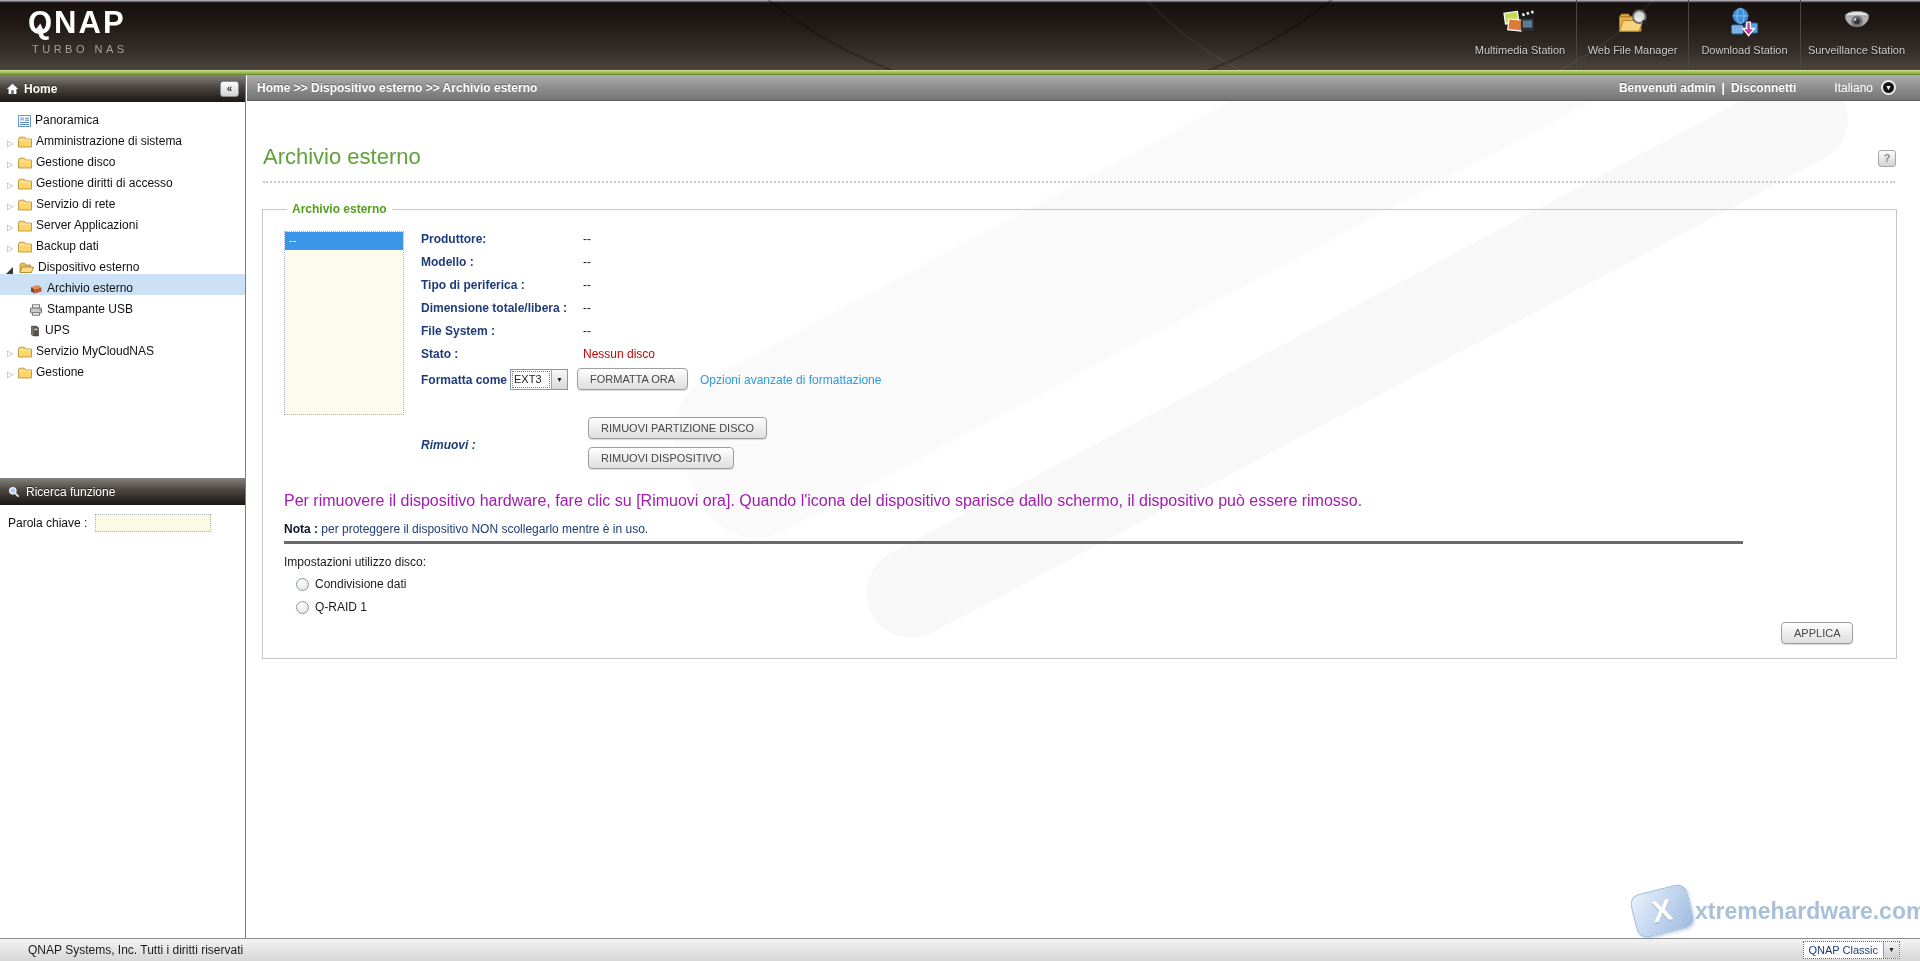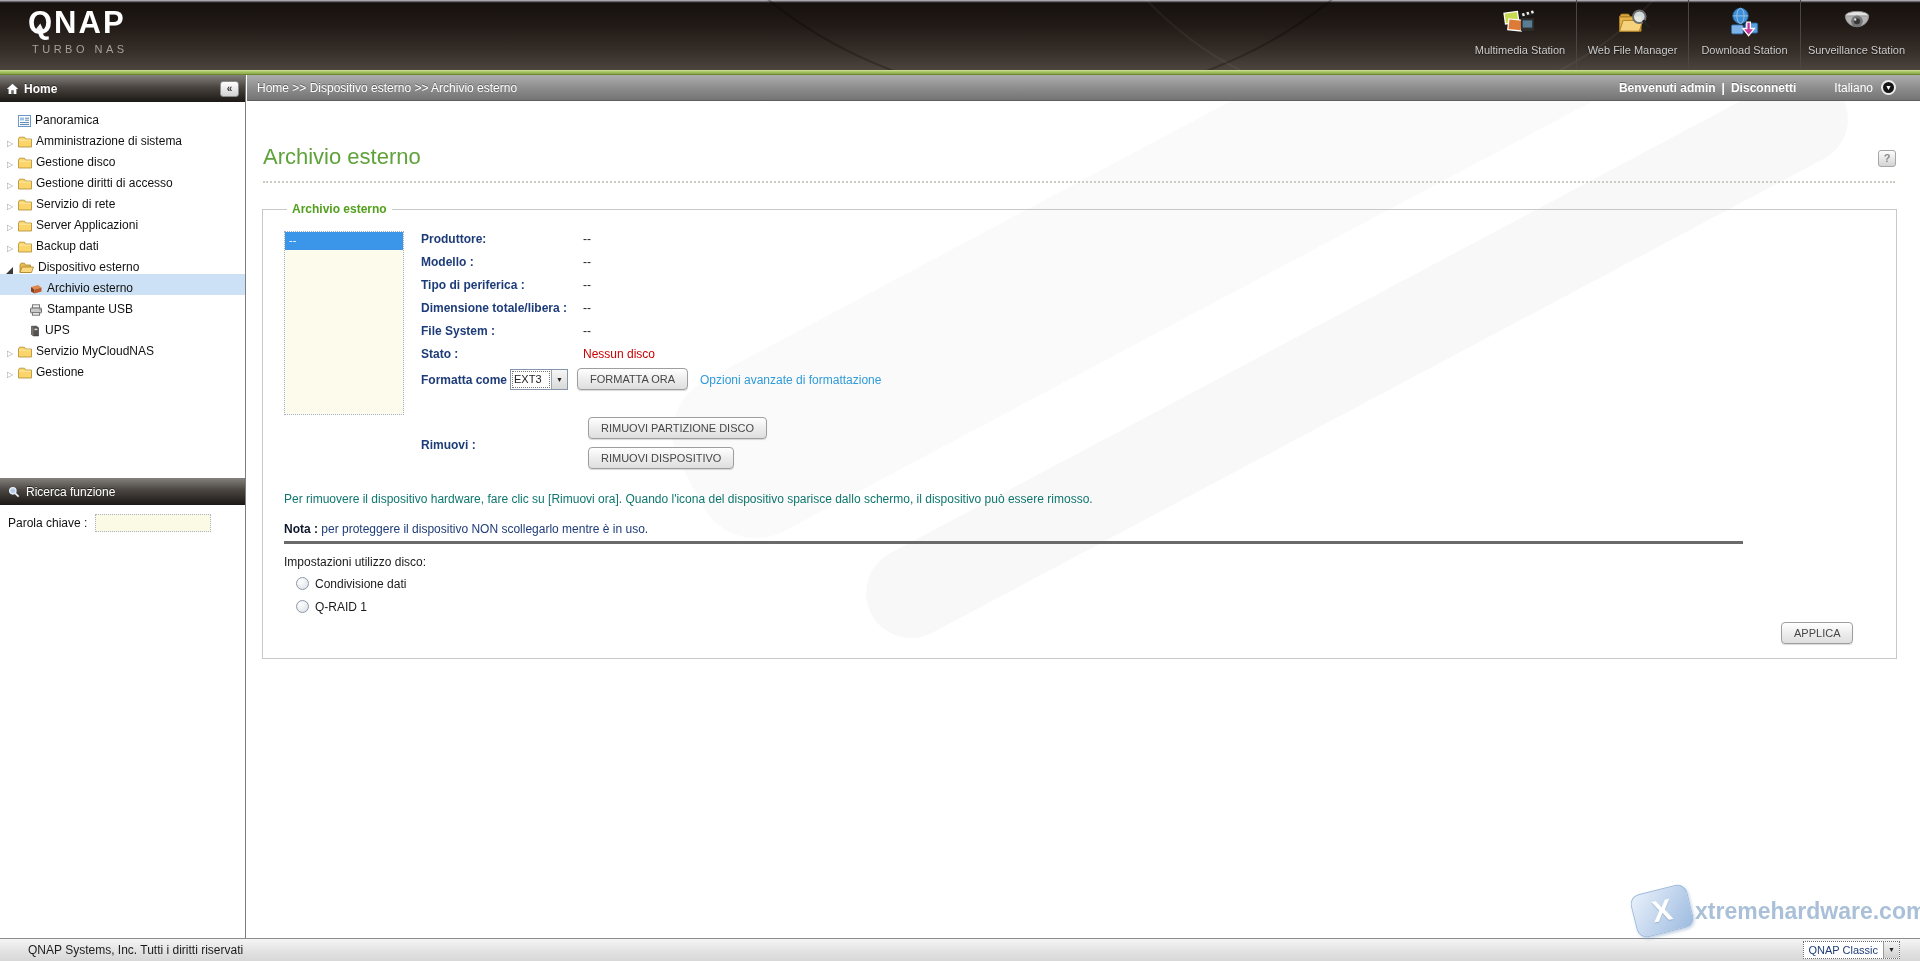--- a/index.html
+++ b/index.html
@@ -62,21 +62,21 @@
   .search-label { position:absolute; left:8px; top:11px; font-size:12px; color:#111; }
   .search-input { position:absolute; left:95px; top:9px; width:116px; height:18px;
     background:#fbfae5; border:1px dotted #a9b2c0; font-size:11px; padding:0 3px;
     font-family:"Liberation Sans",sans-serif; }
 
   
   .main { position:absolute; left:247px; top:75px; width:1673px; height:863px; background:#fff; }
   .crumb-bar { position:absolute; left:0; top:0; width:1673px; height:26px;
     background:linear-gradient(180deg,#adadad 0%,#8e8e8e 50%,#747474 100%);
     border-bottom:1px solid #5f5f5f; display:flex; align-items:center; }
-  .crumb-path { color:#fff; font-weight:normal; font-size:12px; margin-left:10px; flex:1;
+  .crumb-path { color:#fff; font-weight:bold; font-size:12px; margin-left:10px; flex:1;
     text-shadow:0 -1px 0 rgba(0,0,0,.35); }
   .crumb-right { display:flex; align-items:center; margin-right:24px; }
   .crumb-welcome { color:#fff; font-weight:bold; font-size:12px; text-shadow:0 -1px 0 rgba(0,0,0,.35); }
   .crumb-sep { color:#fff; font-weight:bold; margin:0 6px; }
   .crumb-logout { color:#fff; font-weight:bold; font-size:12px; cursor:pointer;
     text-shadow:0 -1px 0 rgba(0,0,0,.35); }
   .lang-wrap { display:flex; align-items:center; margin-left:38px; cursor:pointer; }
   .lang-label { color:#fff; font-size:12px; }
   .lang-ico { width:15px; height:15px; border-radius:50%; background:#141414; border:2px solid #ececec;
     color:#fff; font-size:7px; display:flex; align-items:center; justify-content:center; margin-left:8px; }
@@ -115,31 +115,31 @@
   .sel-btn { width:16px; background:linear-gradient(180deg,#f7f7f7,#d9d9d9); border-left:1px solid #9aa4ae;
     text-align:center; font-size:7px; line-height:19px; color:#222; }
   .btn { border:1px solid #9e9e9e; border-radius:4px;
     background:linear-gradient(180deg,#ffffff 0%,#efefef 45%,#dedede 100%); color:#474747; font-size:11px;
     padding:0 12px; height:22px; display:inline-flex; align-items:center; justify-content:center;
     cursor:pointer; box-shadow:0 1px 1px rgba(0,0,0,0.15); font-family:"Liberation Sans",sans-serif;
     white-space:nowrap; }
   .format-btn { position:absolute; left:314px; top:0; }
   .adv-link { position:absolute; left:437px; top:5px; color:#2f9bd8; font-size:12px; cursor:pointer; }
 
-  .remove-label { position:absolute; left:158px; top:228px; color:#1e3c78; font-weight:bold; font-size:12px; }
+  .remove-label { position:absolute; left:158px; top:228px; color:#1e3c78; font-weight:bold; font-size:12px;font-style:italic; }
   .remove-btn-1 { position:absolute; left:325px; top:207px; }
   .remove-btn-2 { position:absolute; left:325px; top:237px; }
 
-  .note1 { position:absolute; left:21px; top:282px; font-size:12px; color:#0f766e; }
+  .note1 { position:absolute; left:21px; top:282px; font-size:16px; color:#a21caf; }
   .note2 { position:absolute; left:21px; top:312px; font-size:12px; color:#1e3c78; }
   .note2 b { color:#0f172a; }
   .hr-line { position:absolute; left:21px; top:331px; width:1459px; height:3px; background:#6a6a6a; }
 
   .usage-title { position:absolute; left:21px; top:345px; font-size:12px; color:#1a1a1a; }
-  .radio-row { position:absolute; left:33px; display:flex; cursor:pointer; }
+  .radio-row { position:absolute; left:33px; display:flex; align-items:center; cursor:pointer; }
   .radio-row.r1 { top:367px; } .radio-row.r2 { top:390px; }
   .radio { width:13px; height:13px; border:1px solid #8e99a8; border-radius:50%;
     background:radial-gradient(circle at 35% 30%, #ffffff 0%, #e4e8ec 70%, #cfd5db 100%);
     display:inline-block; }
   .radio-label { font-size:12px; color:#1a1a1a; margin-left:6px; }
   .apply-btn { position:absolute; left:1518px; top:412px; }
 
   
   .footer { position:absolute; left:0; top:938px; width:1920px; height:23px;
     background:linear-gradient(180deg,#f5f5f5 0%,#e4e4e4 50%,#d7d7d7 100%);

